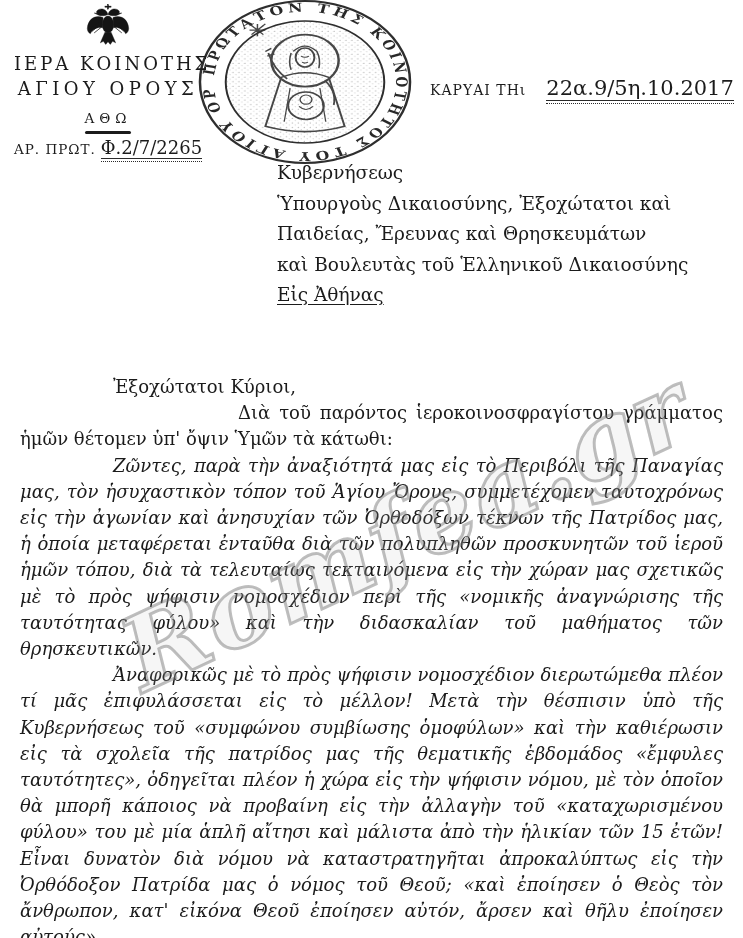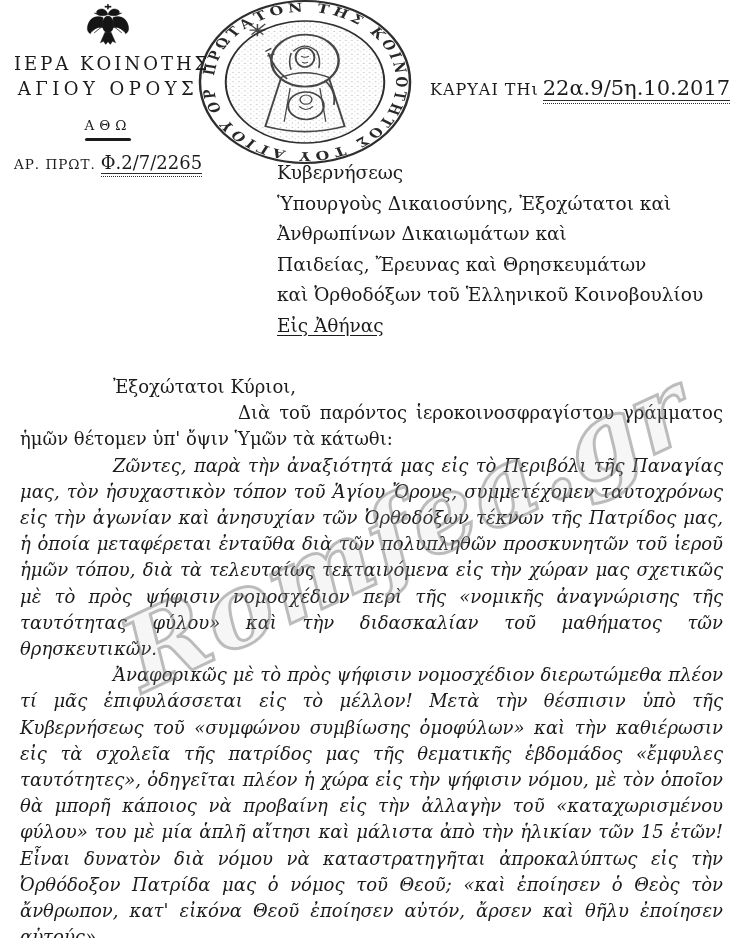--- a/index.html
+++ b/index.html
@@ -6,33 +6,33 @@
   .page{
     position:relative; width:743px; height:938px; margin:0 auto;
     background:#ffffff; overflow:hidden; color:#1b1b1b;
     font-family:"DejaVu Serif","Liberation Serif",serif;
   }
   
   .letterhead{position:absolute; left:14px; top:4px; width:188px; text-align:center;}
   .eagle{width:46px; height:44px; display:block; margin:0 auto;}
   .org1{font-size:18px; letter-spacing:3px; margin-top:5px; white-space:nowrap;}
   .org2{font-size:18px; letter-spacing:4.5px; margin-top:4px; white-space:nowrap;}
-  .org3{font-size:13.5px; letter-spacing:5px; margin-top:18px;}
+  .org3{font-size:13.5px; letter-spacing:5px; margin-top:11px;}
   .lh-rule{width:46px; height:2.5px; background:#1b1b1b; border-radius:2px; margin:5px auto 0 auto;}
-  .proto{margin-top:11px; white-space:nowrap;}
+  .proto{margin-top:3px; white-space:nowrap;}
   .proto-label{font-size:13.5px; letter-spacing:1px;}
   .u-dot{display:inline-block; border-bottom:1px dotted #2a2a2a; padding-bottom:2px;}
   .u-solid{display:inline-block; border-bottom:1.5px solid #2a2a2a;}
   .proto-num{font-size:18px;}
   
   .seal{position:absolute; left:196px; top:-2px; width:218px; height:168px; opacity:.92;}
   .seal svg{width:100%; height:100%;}
   
   .dateline{position:absolute; left:430px; top:76px; white-space:nowrap;}
-  .place{font-size:16px; letter-spacing:1px; margin-right:4px;}
+  .place{font-size:14px; letter-spacing:1px; margin-right:20px;}
   .date-val{font-size:21px;}
   
   .recipients{position:absolute; left:277px; top:158px; font-size:18.5px; line-height:30.5px;}
   .recipients .city{text-decoration:underline; text-underline-offset:3px;}
   
   .body{position:absolute; left:20px; top:374px; width:703px;
         font-size:18px; line-height:26.2px; text-align:justify; z-index:2;}
   .body p{margin:0;}
   .salutation{text-indent:93px;}
   .indent-xl{text-indent:218px;}
@@ -123,23 +123,22 @@
     </svg>
   </div>
 
   <div class="dateline">
     <span class="place">ΚΑΡΥΑΙ ΤΗι</span><span class="u-dot"><span class="u-solid date-val">22α.9/5η.10.2017</span></span>
   </div>
 
   <div class="recipients">
     <div>Κυβερνήσεως</div>
     <div>Ὑπουργοὺς Δικαιοσύνης, Ἐξοχώτατοι καὶ</div>
-    <div>Ἀνθρωπίνων Δικαιωμάτων καὶ</div>
     <div>Παιδείας, Ἔρευνας καὶ Θρησκευμάτων</div>
-    <div>καὶ Ὀρθοδόξων τοῦ Ἑλληνικοῦ Κοινοβουλίου</div>
+    <div>καὶ Βουλευτὰς τοῦ Ἑλληνικοῦ Δικαιοσύνης</div>
     <div class="city">Εἰς Ἀθήνας</div>
   </div>
 
   <div class="watermark">Romfea.gr</div>
 
   <div class="body">
     <p class="salutation">Ἐξοχώτατοι Κύριοι,</p>
     <p class="indent-xl">Διὰ τοῦ παρόντος ἱεροκοινοσφραγίστου γράμματος ἡμῶν θέτομεν ὑπ' ὄψιν Ὑμῶν τὰ κάτωθι:</p>
     <p class="para">Ζῶντες, παρὰ τὴν ἀναξιότητά μας εἰς τὸ Περιβόλι τῆς Παναγίας μας, τὸν ἡσυχαστικὸν τόπον τοῦ Ἁγίου Ὄρους, συμμετέχομεν ταυτοχρόνως εἰς τὴν ἀγωνίαν καὶ ἀνησυχίαν τῶν Ὀρθοδόξων τέκνων τῆς Πατρίδος μας, ἡ ὁποία μεταφέρεται ἐνταῦθα διὰ τῶν πολυπληθῶν προσκυνητῶν τοῦ ἱεροῦ ἡμῶν τόπου, διὰ τὰ τελευταίως τεκταινόμενα εἰς τὴν χώραν μας σχετικῶς μὲ τὸ πρὸς ψήφισιν νομοσχέδιον περὶ τῆς «νομικῆς ἀναγνώρισης τῆς ταυτότητας φύλου» καὶ τὴν διδασκαλίαν τοῦ μαθήματος τῶν θρησκευτικῶν.</p>
     <p class="para">Ἀναφορικῶς μὲ τὸ πρὸς ψήφισιν νομοσχέδιον διερωτώμεθα πλέον τί μᾶς ἐπιφυλάσσεται εἰς τὸ μέλλον! Μετὰ τὴν θέσπισιν ὑπὸ τῆς Κυβερνήσεως τοῦ «συμφώνου συμβίωσης ὁμοφύλων» καὶ τὴν καθιέρωσιν εἰς τὰ σχολεῖα τῆς πατρίδος μας τῆς θεματικῆς ἑβδομάδος «ἔμφυλες ταυτότητες», ὁδηγεῖται πλέον ἡ χώρα εἰς τὴν ψήφισιν νόμου, μὲ τὸν ὁποῖον θὰ μπορῆ κάποιος νὰ προβαίνη εἰς τὴν ἀλλαγὴν τοῦ «καταχωρισμένου φύλου» του μὲ μία ἁπλῆ αἴτησι καὶ μάλιστα ἀπὸ τὴν ἡλικίαν τῶν 15 ἐτῶν! Εἶναι δυνατὸν διὰ νόμου νὰ καταστρατηγῆται ἀπροκαλύπτως εἰς τὴν Ὀρθόδοξον Πατρίδα μας ὁ νόμος τοῦ Θεοῦ; «καὶ ἐποίησεν ὁ Θεὸς τὸν ἄνθρωπον, κατ' εἰκόνα Θεοῦ ἐποίησεν αὐτόν, ἄρσεν καὶ θῆλυ ἐποίησεν αὐτούς».</p>

